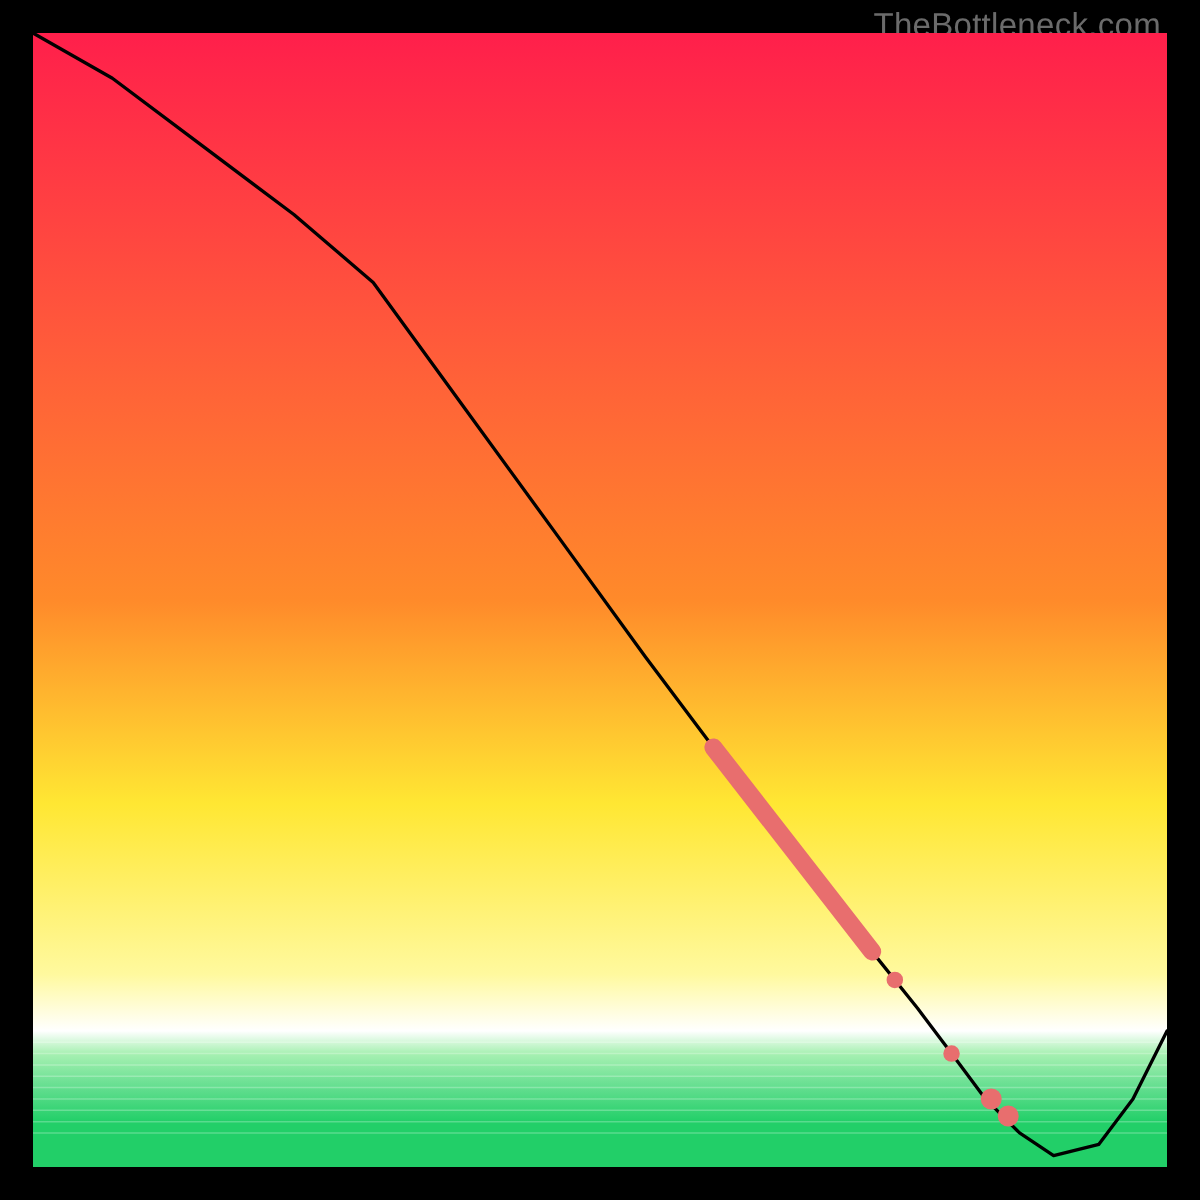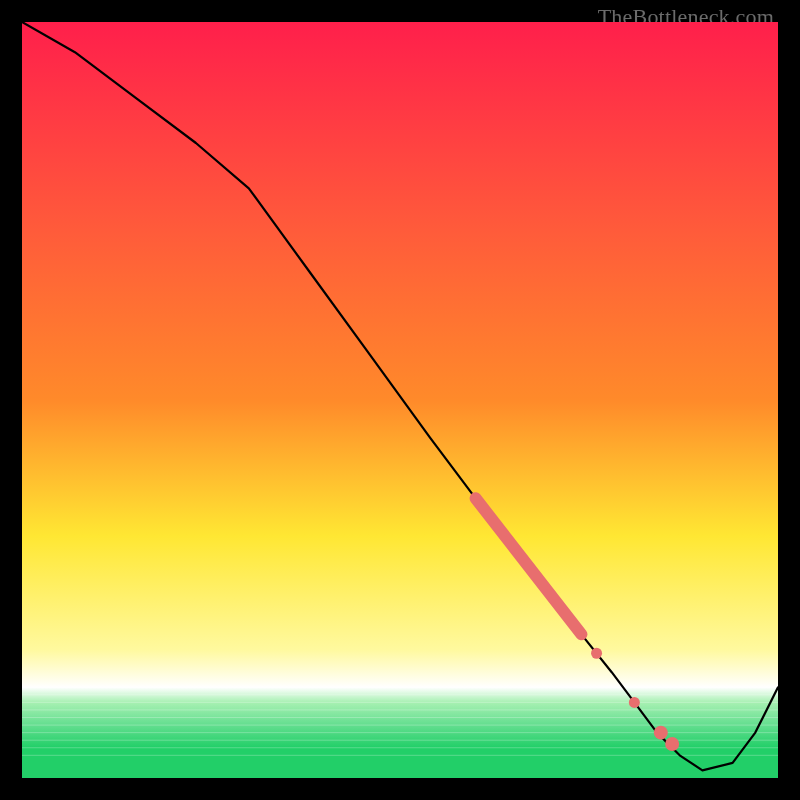--- a/index.html
+++ b/index.html
@@ -23,21 +23,21 @@
     left: 22px;
     top: 22px;
     width: 756px;
     height: 756px;
     overflow: hidden;
   }
   .watermark {
     position: absolute;
     top: 4px;
     right: 26px;
-    font-family: Liberation Serif, serif;
+    font-family: Liberation Sans, sans-serif;
     font-size: 22px;
     color: #6b6b6b;
     letter-spacing: 0.2px;
     user-select: none;
   }
   svg { display:block; }
 </style>
 </head>
 <body>
 

